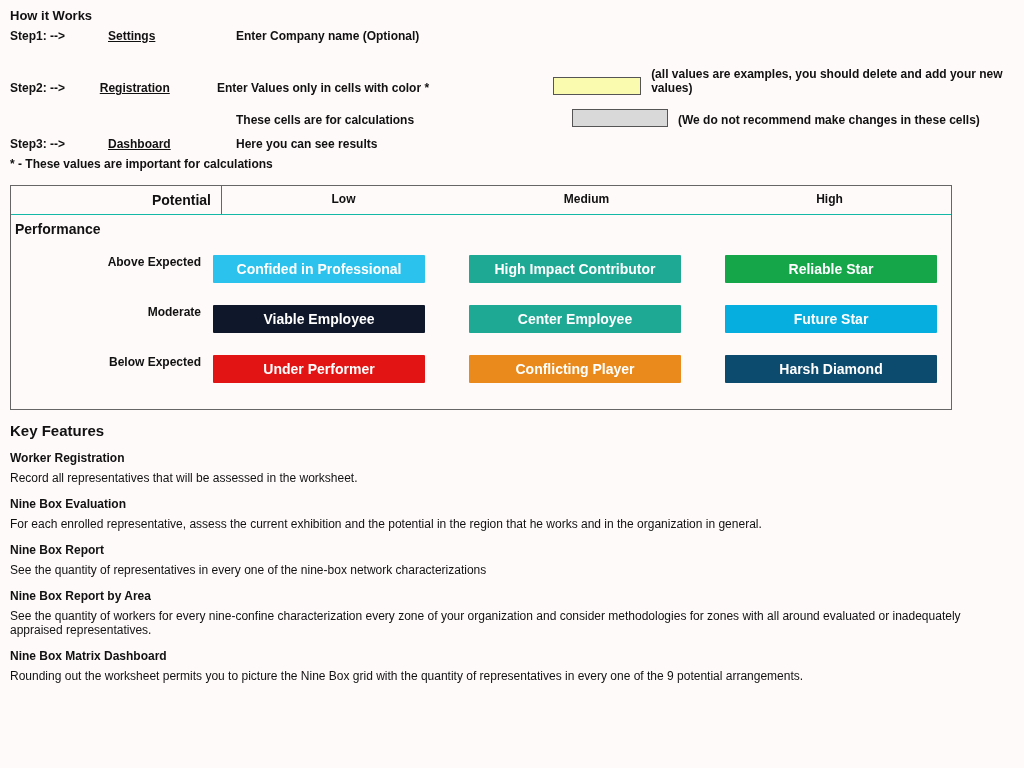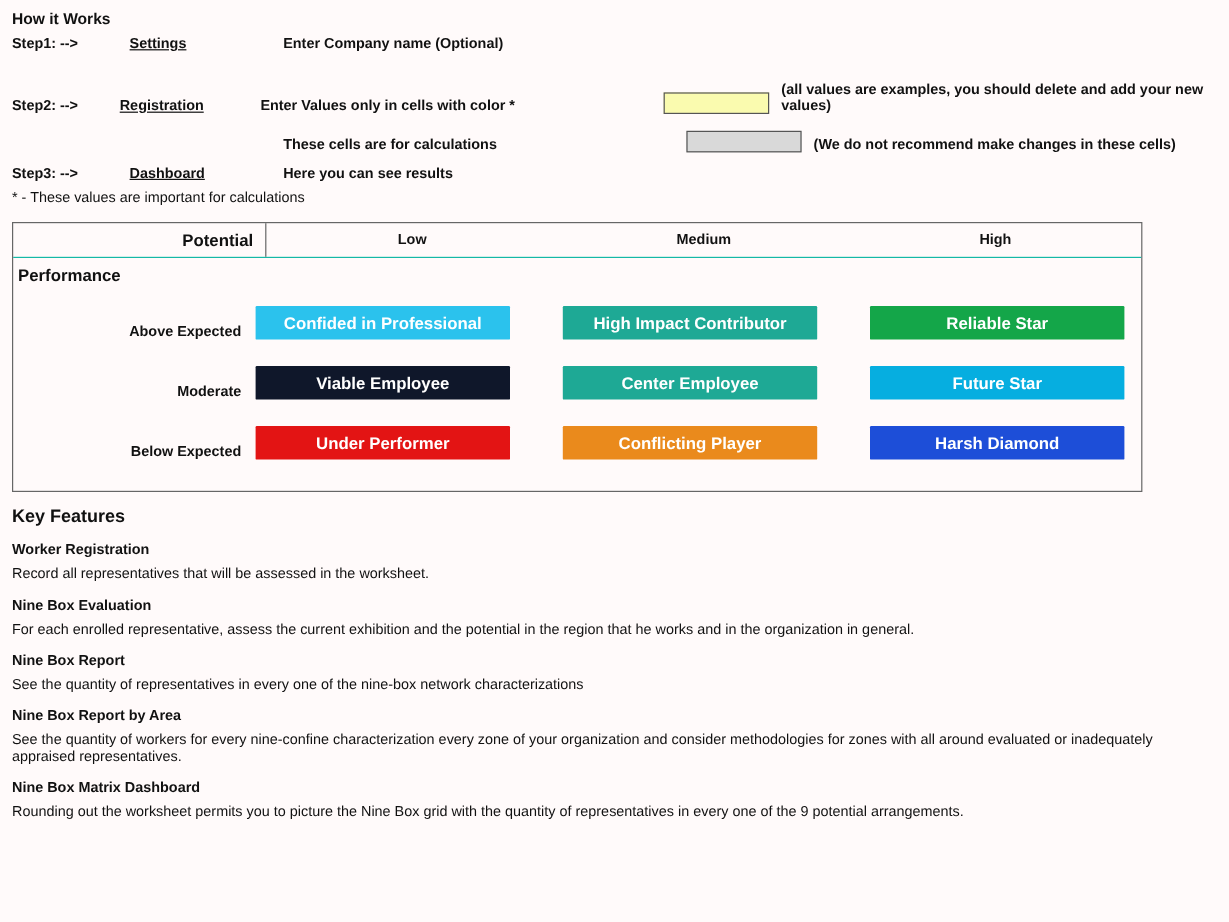--- a/index.html
+++ b/index.html
@@ -18,42 +18,42 @@
   .step-row{display:flex;align-items:flex-end;margin-bottom:6px}
   .step-name{width:98px;font-weight:700;font-size:12px}
   .step-link{width:128px;font-weight:700;text-decoration:underline}
   .step-desc{font-weight:700;flex:none;width:230px}
   .step-desc-wide{width:326px}
   .swatch{display:inline-block;width:94px;height:16px;border:1px solid #555;margin:0 10px 0 10px}
   .sw-yellow{background:#fafbaf}
   .sw-gray{background:#d9d9d9}
   .swatch-note{font-weight:700}
   .step2-rows{display:flex;flex-direction:column;gap:8px}
-  .footnote{font-weight:400;}
+  .footnote{font-weight:700;}
 
   .matrix{margin-top:14px;border:1px solid #666;width:940px}
   .m-header{display:flex;border-bottom:1px solid #14b8a6}
   .m-corner{width:190px;display:flex;justify-content:flex-end;align-items:center;font-weight:700;font-size:14px;padding:6px 10px;border-right:1px solid #666}
   .m-cols{display:flex;flex:1}
   .m-col{flex:1;text-align:center;font-weight:700;padding:6px 0}
   .m-perf{font-weight:700;font-size:14px;padding:6px 4px}
   .m-body{padding:4px 0 18px 0}
-  .m-row{display:flex;align-items:flex-end;margin:8px 0}
+  .m-row{display:flex;align-items:flex-start;margin:8px 0}
   .m-row-label{width:190px;text-align:right;padding-right:12px;font-weight:700;font-size:12px}
   .m-cells{display:flex;flex:1;gap:44px;padding-right:14px}
   .m-cell{flex:1;text-align:center;color:#fff;font-weight:700;font-size:14px;padding:6px 0;border-radius:1px}
   .c-lightblue{background:#2bc2ed}
   .c-teal{background:#1ea995}
   .c-green{background:#14a649}
   .c-amber{background:#0f172a}
   .c-teal2{background:#1ea995}
   .c-cyan{background:#06aee0}
   .c-red{background:#e31414}
   .c-orange{background:#ea8a1c}
-  .c-olive{background:#1d4ed8}
+  .c-olive{background:#0c4a6e}
 
   .kf{margin-top:12px}
   .kf-title{font-weight:700;font-size:15px;margin-bottom:10px}
   .kf-h{font-weight:700;font-size:12px;margin-top:12px;margin-bottom:6px}
   .kf-p{font-size:12px}
 </style>
 </head>
 <body>
 
 <div class="title">How it Works</div>

